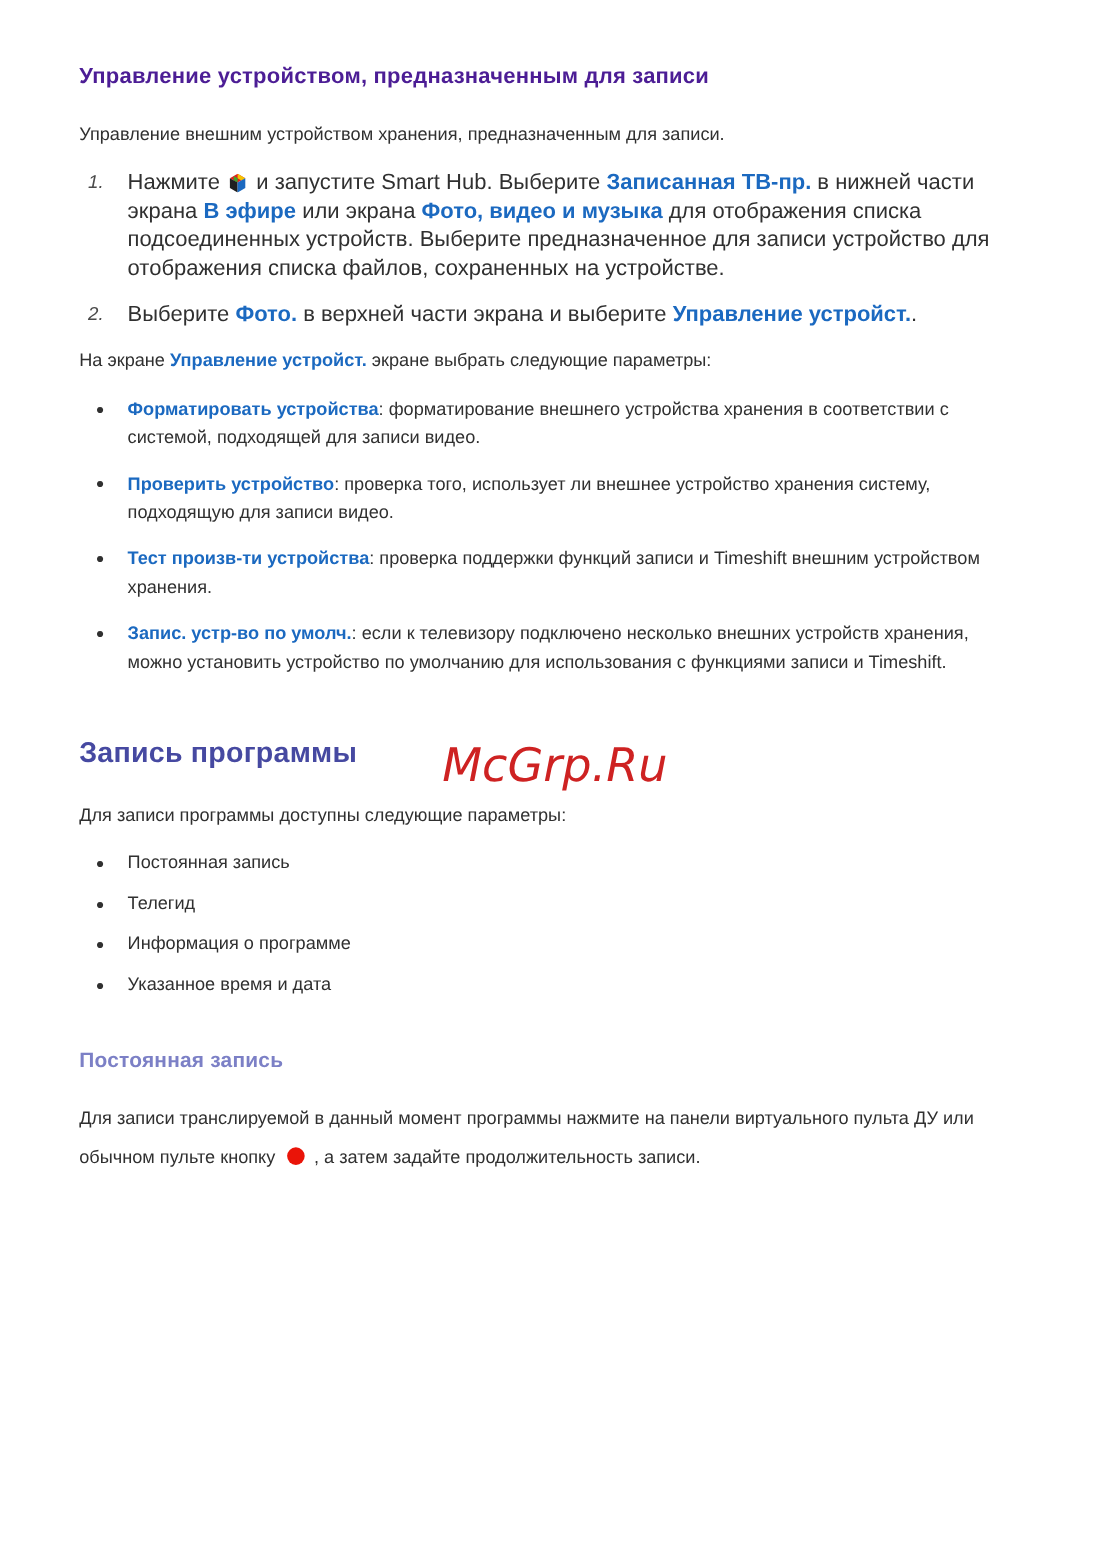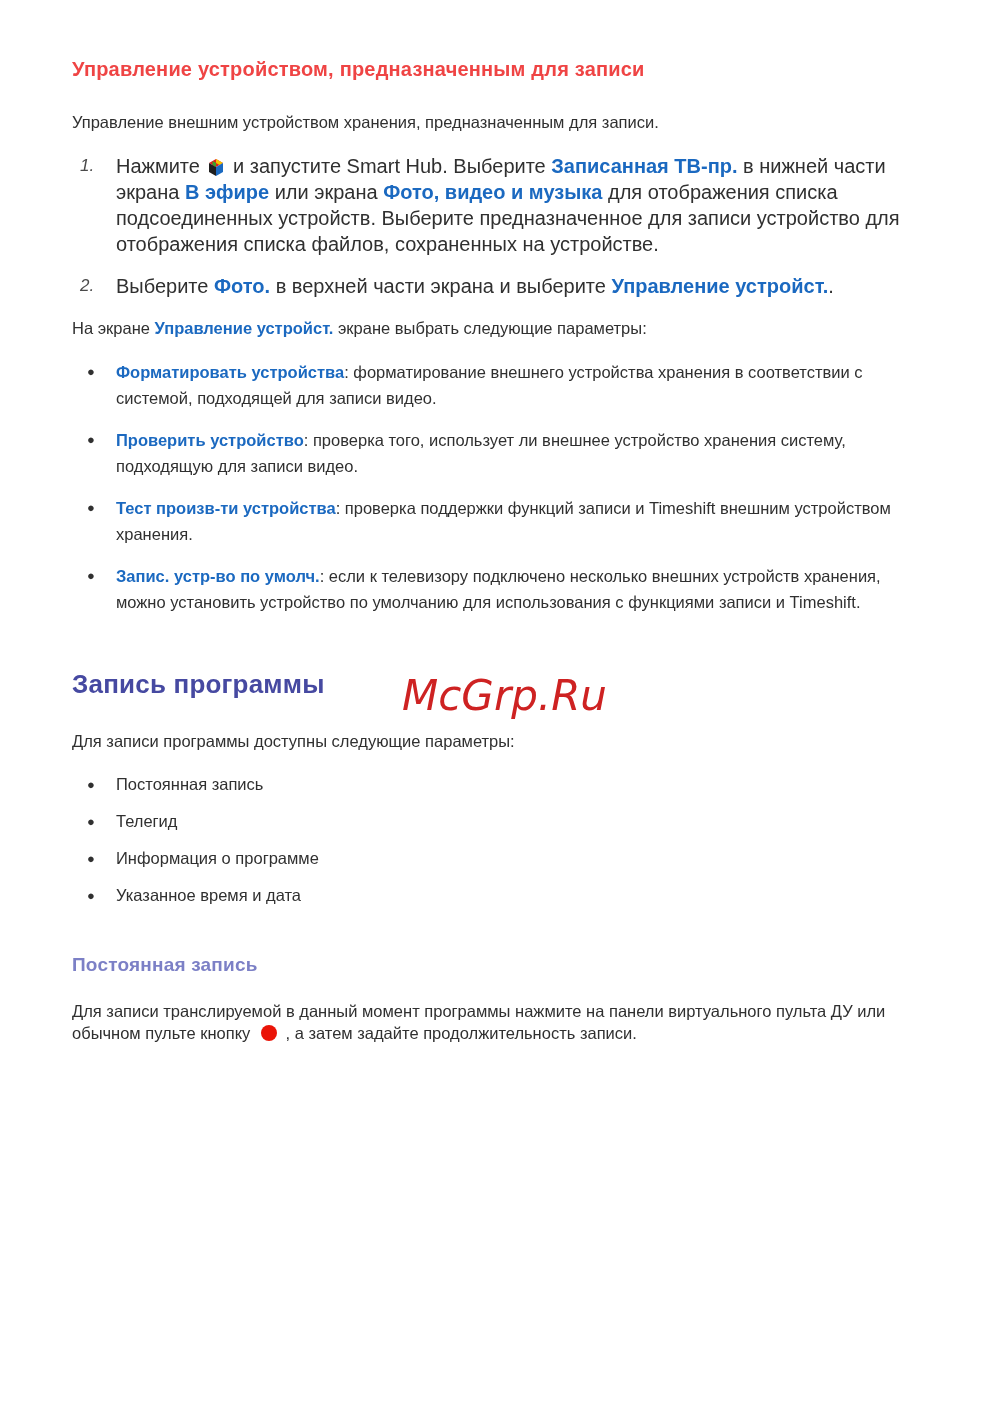--- a/index.html
+++ b/index.html
@@ -13,21 +13,21 @@
     height: 1414px;
     background: #ffffff;
     font-family: "Liberation Sans", sans-serif;
     color: #303030;
     box-sizing: border-box;
     padding: 58px 70px 0 72px;
     overflow: hidden;
   }
   
   .h-light {
-    color: #ef4444;
+    color: #4c1d95;
     font-size: 20px;
     font-weight: 700;
     margin: 0 0 28px 0;
     letter-spacing: 0.2px;
   }
   .h-dark {
     color: #4649a1;
     font-size: 26px;
     font-weight: 700;
     margin: 54px 0 28px 0;
@@ -85,21 +85,21 @@
   .bullet-text {
     flex: 1;
     font-size: 16.5px;
     line-height: 26px;
   }
   .bullets-simple .bullet { margin-bottom: 12px; }
   .bullets-simple .bullet-dot { line-height: 25px; }
   .bullets-simple .bullet-text { line-height: 25px; }
   
   p.body.wide {
-    line-height: 22px;
+    line-height: 35px;
     margin-top: 2px;
   }
   .record-dot {
     display: inline-block;
     width: 16px;
     height: 16px;
     background: #ea1408;
     border-radius: 50%;
     vertical-align: -2px;
     margin: 0 4px 0 6px;

